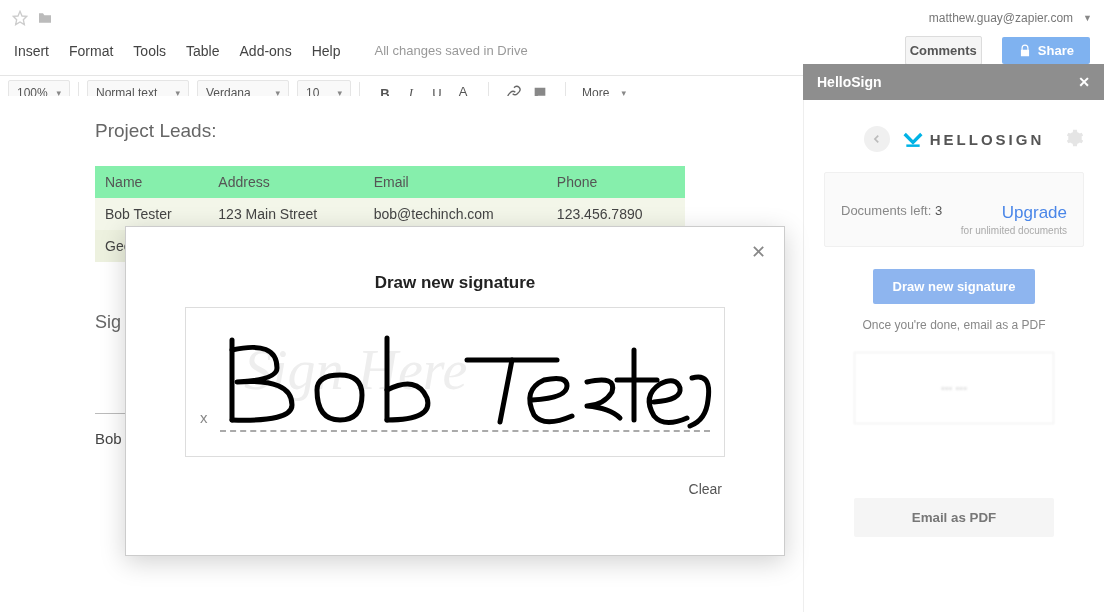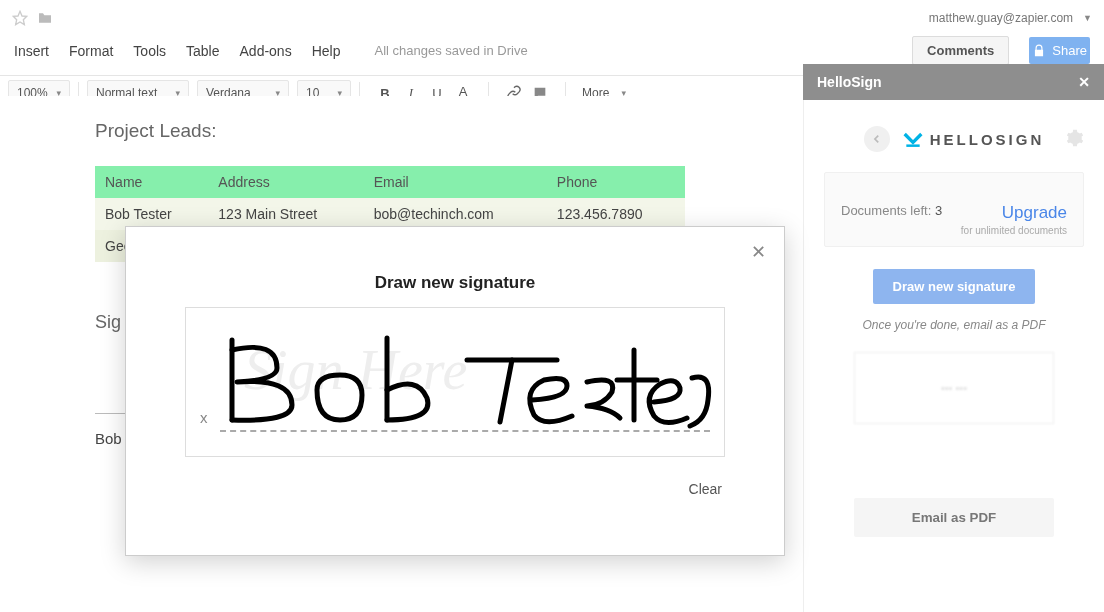--- a/index.html
+++ b/index.html
@@ -18,25 +18,25 @@
     padding: 6px 12px 0 12px;
     height: 30px;
   }
   .top-left { display: flex; align-items: center; gap: 8px; }
   .star-icon svg, .folder-icon svg { display:block; }
   .top-right { display:flex; align-items:center; gap:10px; color:#777; font-size:12px;}
   .menu-bar { display:flex; align-items:center; gap:20px; padding: 6px 14px 10px 14px; font-size:14px; color:#444;}
   .menu-bar .status { color:#999; font-size:13px; margin-left:14px;}
   .btn-grey {
     background:#f5f5f5; border:1px solid #dcdcdc; border-radius:2px;
-    padding:6px 14px; color:#555; font-size:13px; font-weight:bold; cursor:pointer;
+    padding:6px 4px; color:#555; font-size:13px; font-weight:bold; cursor:pointer;
   }
   .btn-share {
     background:#7fb2f0; border:none; border-radius:2px; color:#fff;
-    padding:6px 3px; font-size:13px; font-weight:normal; display:flex; align-items:center; gap:6px; cursor:pointer;
+    padding:6px 16px; font-size:13px; font-weight:bold; display:flex; align-items:center; gap:6px; cursor:pointer;
   }
   .toolbar {
     display:flex; align-items:center; gap:8px;
     padding:4px 8px; border-top:1px solid #e5e5e5; border-bottom:1px solid #e5e5e5;
     background:#fff; height:36px;
   }
   .tb-group { display:flex; align-items:center; gap:4px; padding:0 6px; }
   .tb-sep { width:1px; height:22px; background:#e5e5e5; }
   .tb-select {
     display:flex; align-items:center; justify-content:space-between;
@@ -87,21 +87,21 @@
   .brand-row{display:flex;align-items:center;gap:12px;width:100%;justify-content:center;position:relative;margin:8px 0 20px 0;}
   .brand-back{width:26px;height:26px;border-radius:50%;background:#f0f0f0;display:flex;align-items:center;justify-content:center;color:#bbb;cursor:pointer;}
   .brand-gear{position:absolute;right:0;color:#ddd;cursor:pointer;}
   .brand-logo{display:flex;align-items:center;gap:6px;font-weight:bold;letter-spacing:3px;color:#555;font-size:15px;}
   .doc-status-box{background:#fafafa;border:1px solid #f0f0f0; width:100%; padding:30px 16px 10px 16px; display:flex; justify-content:space-between; align-items:flex-start; border-radius:2px; margin-bottom:22px;}
   .doc-status-box .left{font-size:13px;color:#888;}
   .doc-status-box .right{text-align:right;}
   .doc-status-box .right a{color:#4a86e8;text-decoration:none;font-size:17px;}
   .doc-status-box .right .sub{color:#aaa;font-size:10px;display:block;margin-top:2px;}
   .btn-blue{background:#8eb5ef;color:#fff;border:none;border-radius:2px;padding:10px 20px;font-weight:bold;font-size:13px;cursor:pointer;}
-  .hint{color:#888;font-size:12px;margin-top:14px;text-align:center;font-style:italic;}
+  .hint{color:#888;font-size:12px;margin-top:14px;text-align:center;}
   .preview-box{width:200px;height:72px;border:1px solid #eee;margin-top:20px;display:flex;align-items:center;justify-content:center;color:#ddd;font-size:11px;filter:blur(1px);}
   .btn-lightgrey{width:200px;margin-top:74px;background:#f5f5f5;border:none;color:#777;font-weight:bold;padding:12px 0;border-radius:2px;cursor:pointer;}
   .modal{
     position:absolute; left:125px; top:226px; width:660px; height:330px;
     background:#fff; border:1px solid #ccc; box-shadow:0 6px 24px rgba(0,0,0,0.18);
     z-index:50;
   }
   .modal .close{position:absolute;top:14px;right:18px;color:#888;font-size:18px;cursor:pointer;}
   .modal h3{text-align:center;margin-top:46px;font-size:17px;color:#222;}
   .sig-canvas{

